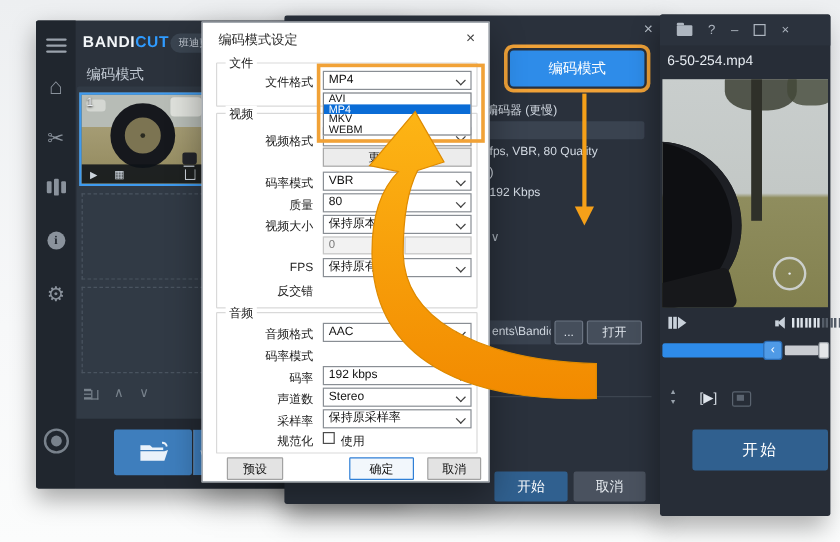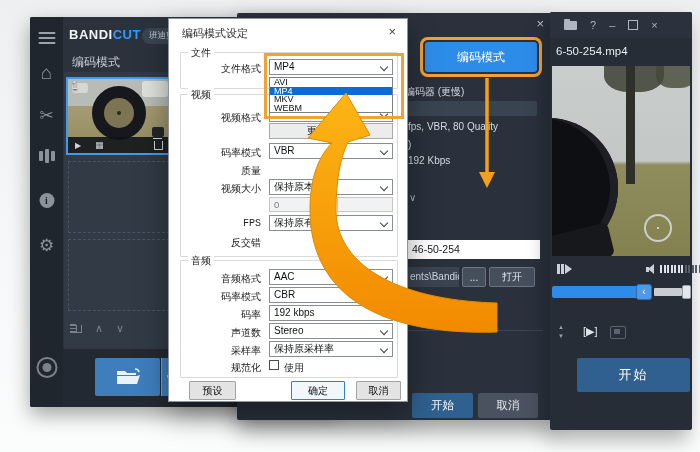--- a/index.html
+++ b/index.html
@@ -236,21 +236,20 @@
 
   <div class="winB">
     <div class="abs closeB">×</div>
     <button class="abs btnMode hl">编码模式</button>
     <div class="abs lineB" style="left:168px;top:72px;">编码器 (更慢)</div>
     <div class="abs darkrow"></div>
     <div class="abs lineB" style="left:171px;top:108px;">fps, VBR, 80 Quality</div>
     <div class="abs lineB" style="left:171px;top:126px;">)</div>
     <div class="abs lineB" style="left:171px;top:142px;">192 Kbps</div>
     <div class="abs chevB">∨</div>
-    <div class="abs fnameB">46-50-254</div>
     <div class="abs pathB">ents\Bandicu</div>
     <button class="abs gbtn btnDots">...</button>
     <button class="abs gbtn btnOpen">打开</button>
     <div class="abs divB"></div>
     <button class="abs btnStartB">开始</button>
     <button class="abs btnCancelB">取消</button>
   </div>
 
   <div class="winC">
     <div class="titleC">
@@ -327,35 +326,35 @@
 
     <div class="grp gVideo">
       <span class="grpLbl">视频</span>
     </div>
     <div class="lb" style="top:92px;">视频格式</div>
     <div class="cbx" style="top:87px;"></div>
     <button class="btnMore">更多设置...</button>
     <div class="lb" style="top:127px;">码率模式</div>
     <div class="cbx" style="top:124px;">VBR</div>
     <div class="lb" style="top:145px;">质量</div>
+    <div class="cbx" style="top:142px;">80</div>
     <div class="lb" style="top:163px;">视频大小</div>
     <div class="cbx" style="top:160px;">保持原本大小</div>
     <div class="edt" style="left:100px;top:178px;width:55px;">0</div>
     <div class="edt" style="left:168px;top:178px;width:56px;"></div>
-    <div class="lb" style="top:199px;font-family:Liberation Mono, monospace;">FPS</div>
+    <div class="lb" style="top:199px;">FPS</div>
     <div class="cbx" style="top:196px;">保持原有 FPS</div>
     <div class="lb" style="top:217px;">反交错</div>
 
     <div class="grp gAudio">
       <span class="grpLbl">音频</span>
     </div>
     <div class="lb" style="top:253px;">音频格式</div>
     <div class="cbx" style="top:250px;">AAC</div>
     <div class="lb" style="top:271px;">码率模式</div>
-    <div class="cbx" style="top:268px;">CBR</div>
     <div class="lb" style="top:289px;font-family:Liberation Mono, monospace;">码率</div>
     <div class="cbx" style="top:286px;">192 kbps</div>
     <div class="lb" style="top:307px;">声道数</div>
     <div class="cbx" style="top:304px;">Stereo</div>
     <div class="lb" style="top:325px;">采样率</div>
     <div class="cbx" style="top:322px;">保持原采样率</div>
     <div class="lb" style="top:342px;">规范化</div>
     <span class="cb" style="top:341px;"></span>
     <div class="cbTxt" style="top:342px;">使用</div>
 

